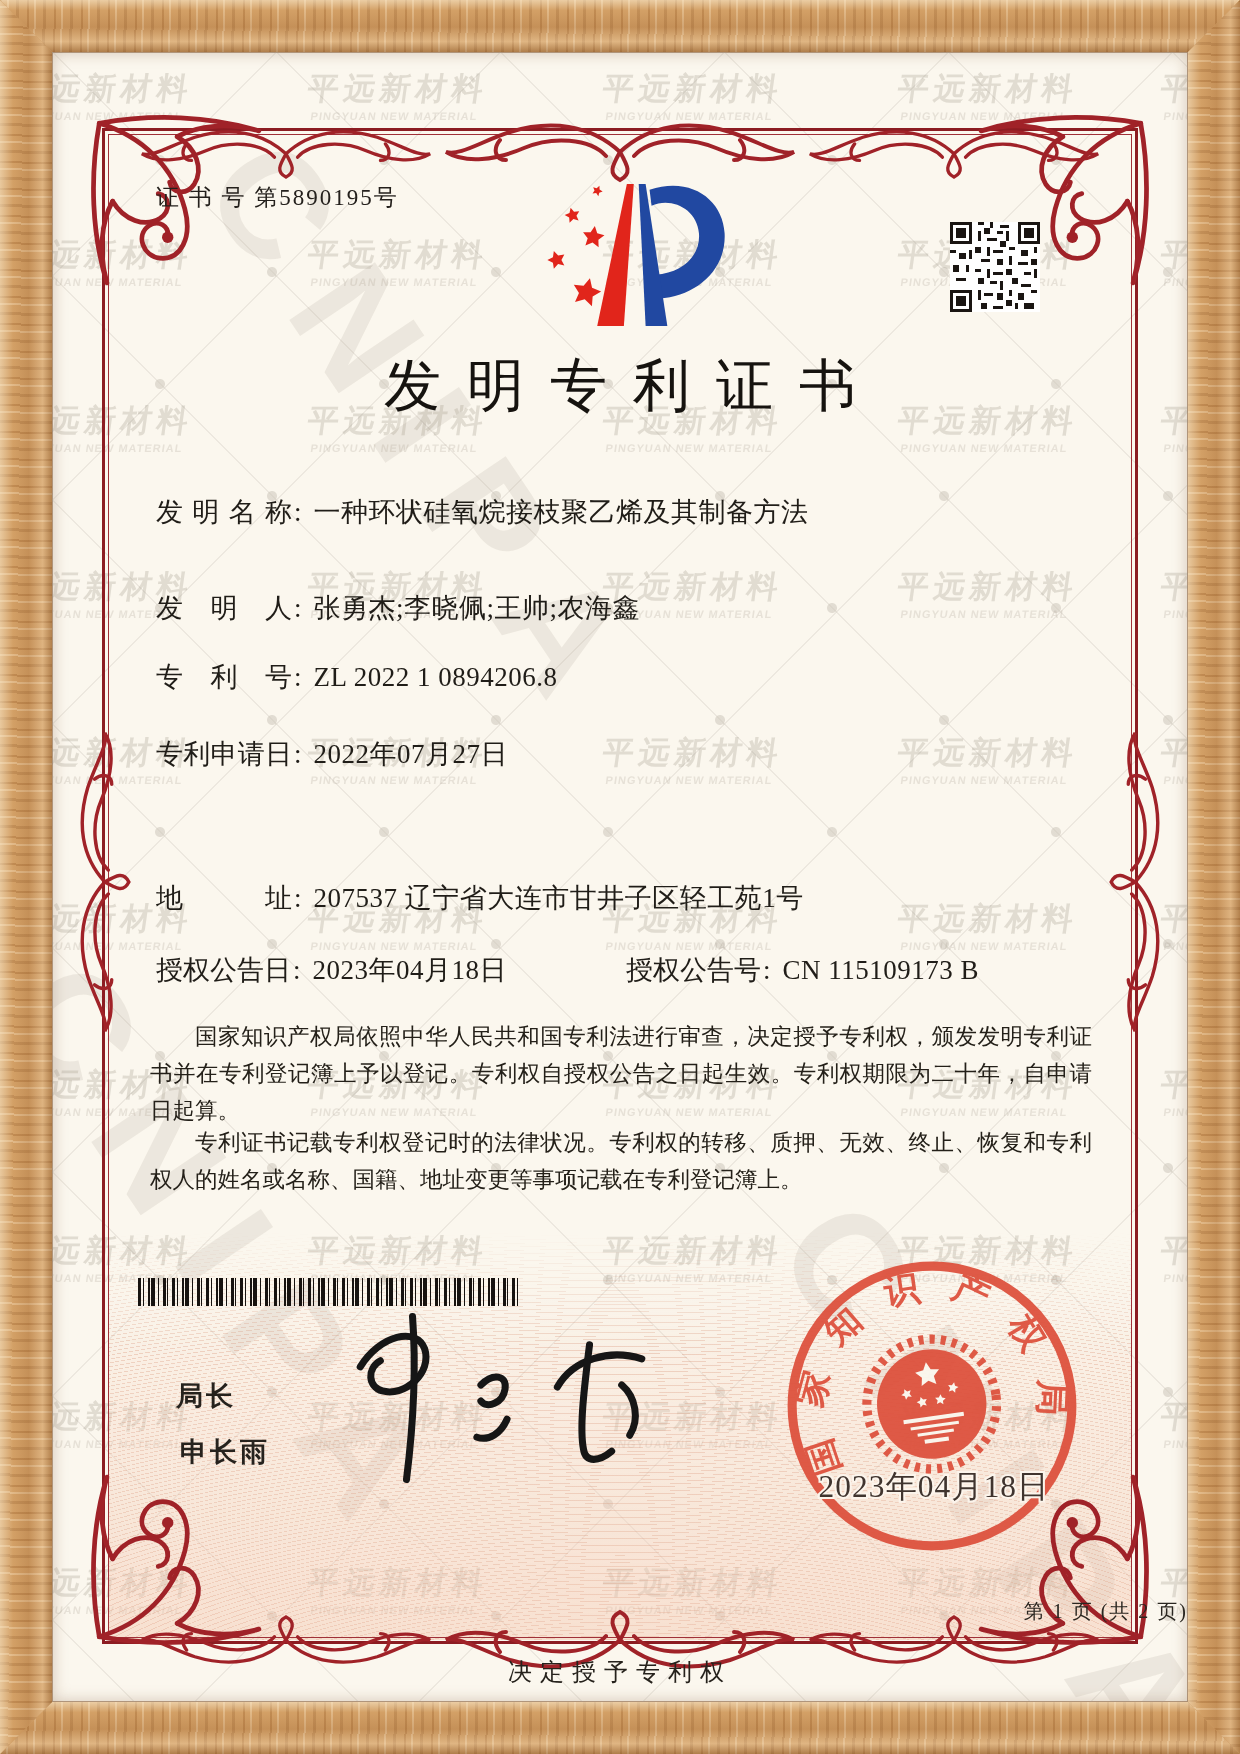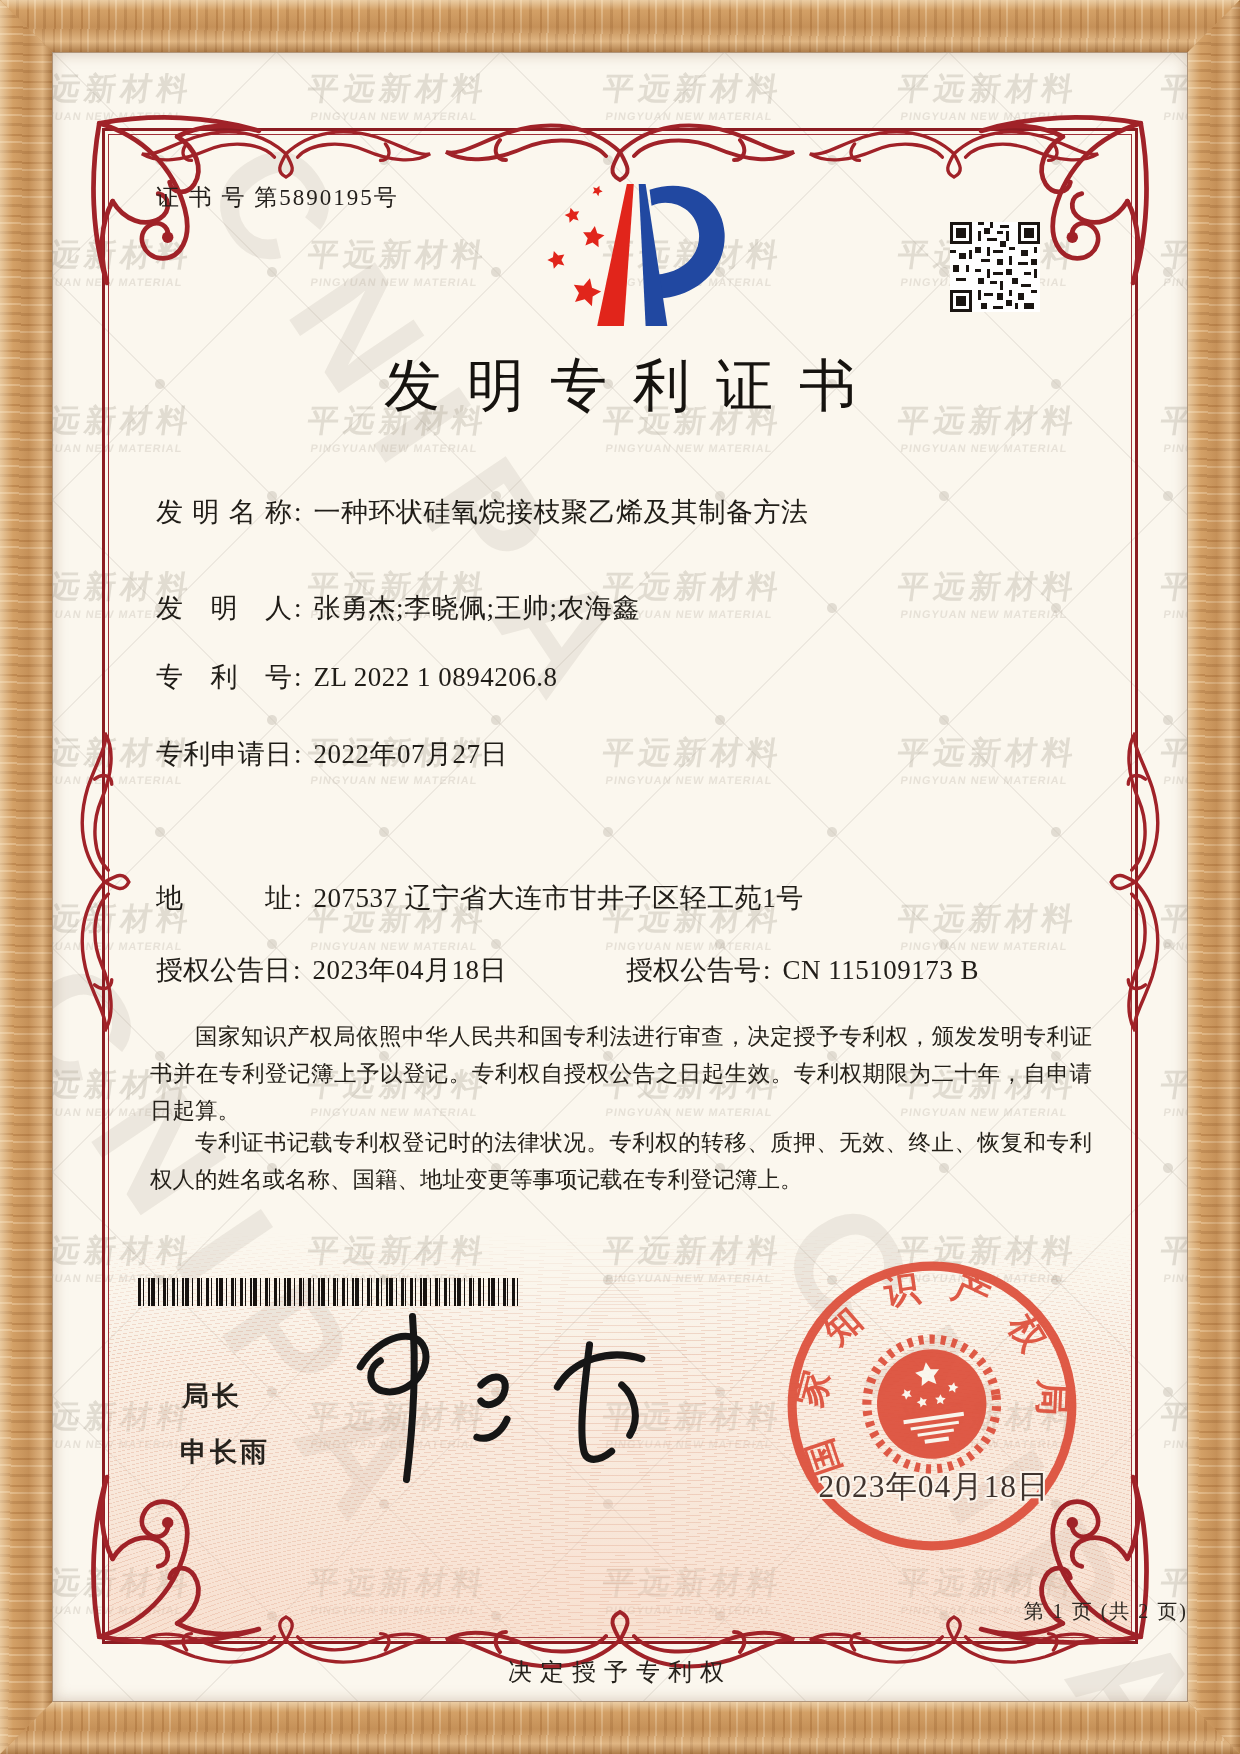--- a/index.html
+++ b/index.html
@@ -63,21 +63,21 @@
         text-align:justify;text-indent:2em;}
   .barcode{position:absolute;left:86px;top:1226px;width:382px;height:28px;
     background-image:repeating-linear-gradient(90deg,
       #171310 0 3px, rgba(0,0,0,0) 3px 5px,
       #171310 5px 6px, rgba(0,0,0,0) 6px 10px,
       #171310 10px 12px, rgba(0,0,0,0) 12px 13px,
       #171310 13px 17px, rgba(0,0,0,0) 17px 20px,
       #171310 20px 21px, rgba(0,0,0,0) 21px 25px,
       #171310 25px 28px, rgba(0,0,0,0) 28px 29px,
       #171310 29px 30px, rgba(0,0,0,0) 30px 34px);}
-  .director-title{position:absolute;left:130px;top:1326px;font-size:27px;font-weight:700;color:#26221d;
+  .director-title{position:absolute;left:124px;top:1326px;font-size:27px;font-weight:700;color:#26221d;
       font-family:"Liberation Sans",sans-serif;letter-spacing:3px;}
   .director-name{position:absolute;left:128px;top:1382px;font-size:27px;font-weight:700;color:#26221d;
       font-family:"Liberation Sans",sans-serif;letter-spacing:3px;}
   .signature{position:absolute;left:268px;top:1246px;width:352px;height:196px;}
   .seal{position:absolute;left:728px;top:1202px;width:304px;height:304px;opacity:.93;}
   .pageinfo{position:absolute;left:0;top:1546px;width:100%;text-align:right;font-size:20px;color:#2a2620;letter-spacing:2px;}
   .contnote{position:absolute;left:0;top:1604px;width:100%;text-align:center;font-size:24px;color:#26221c;letter-spacing:8px;}
 </style>
 </head>
 <body>

